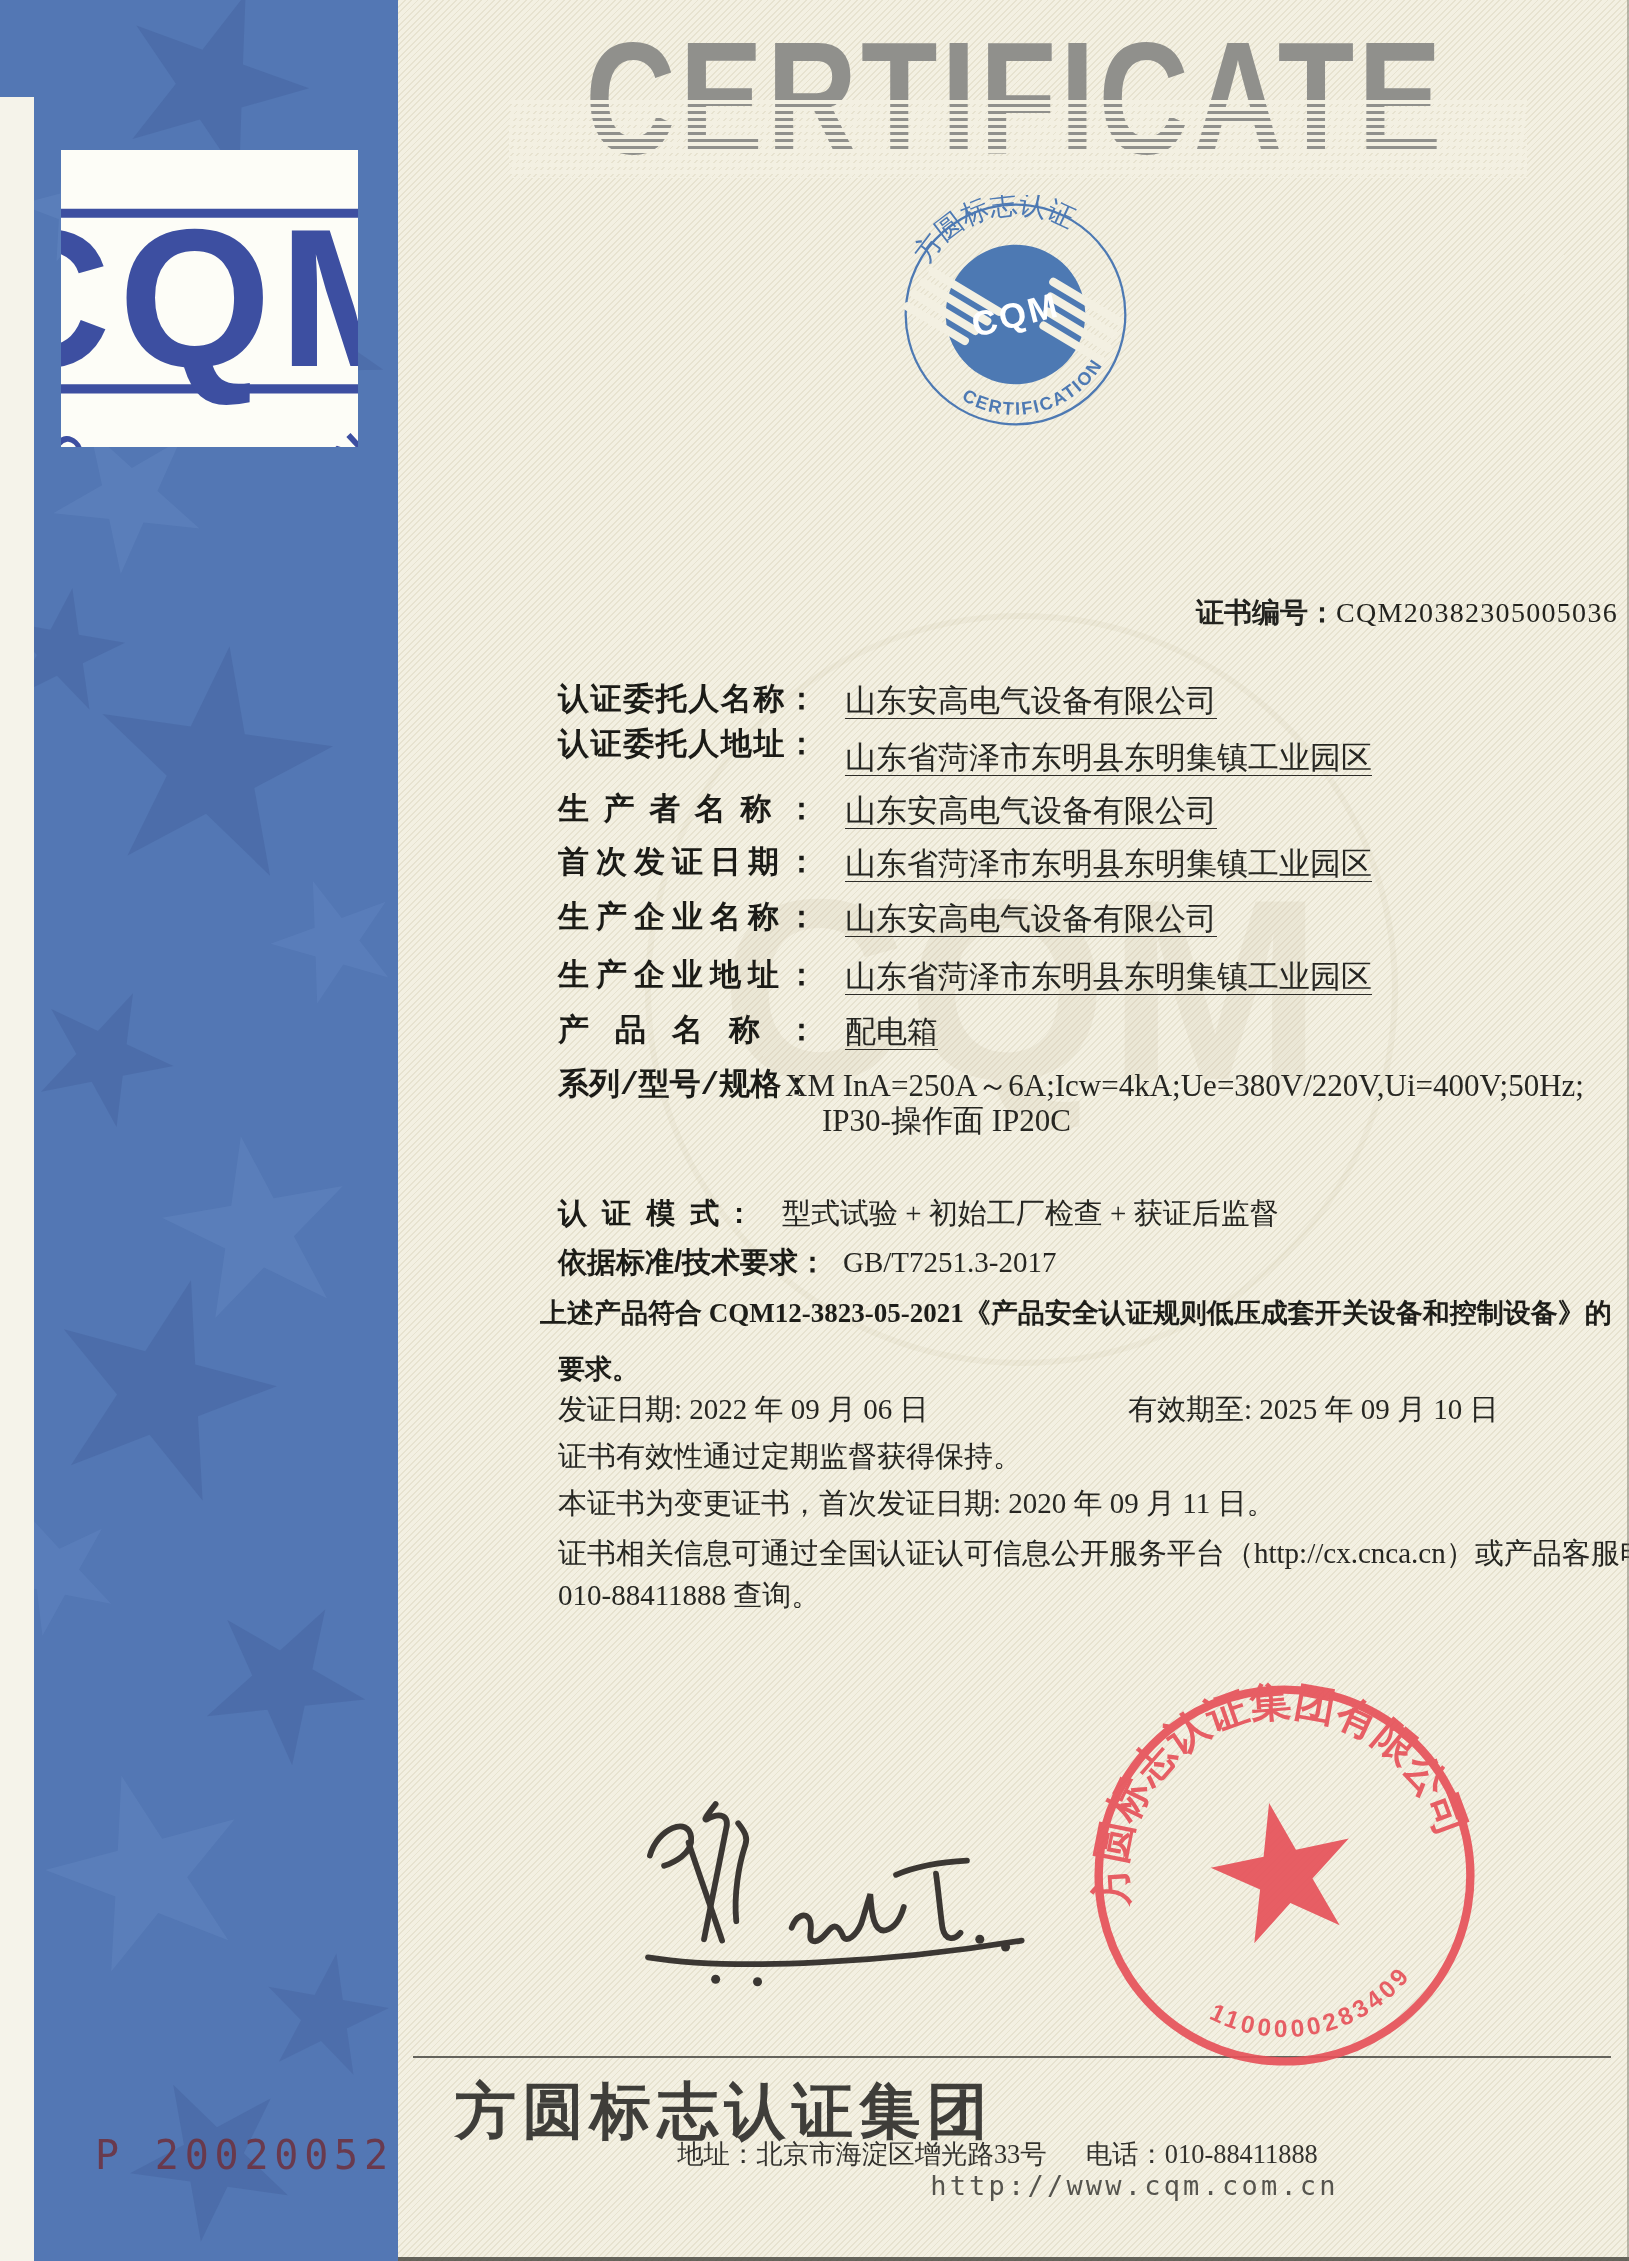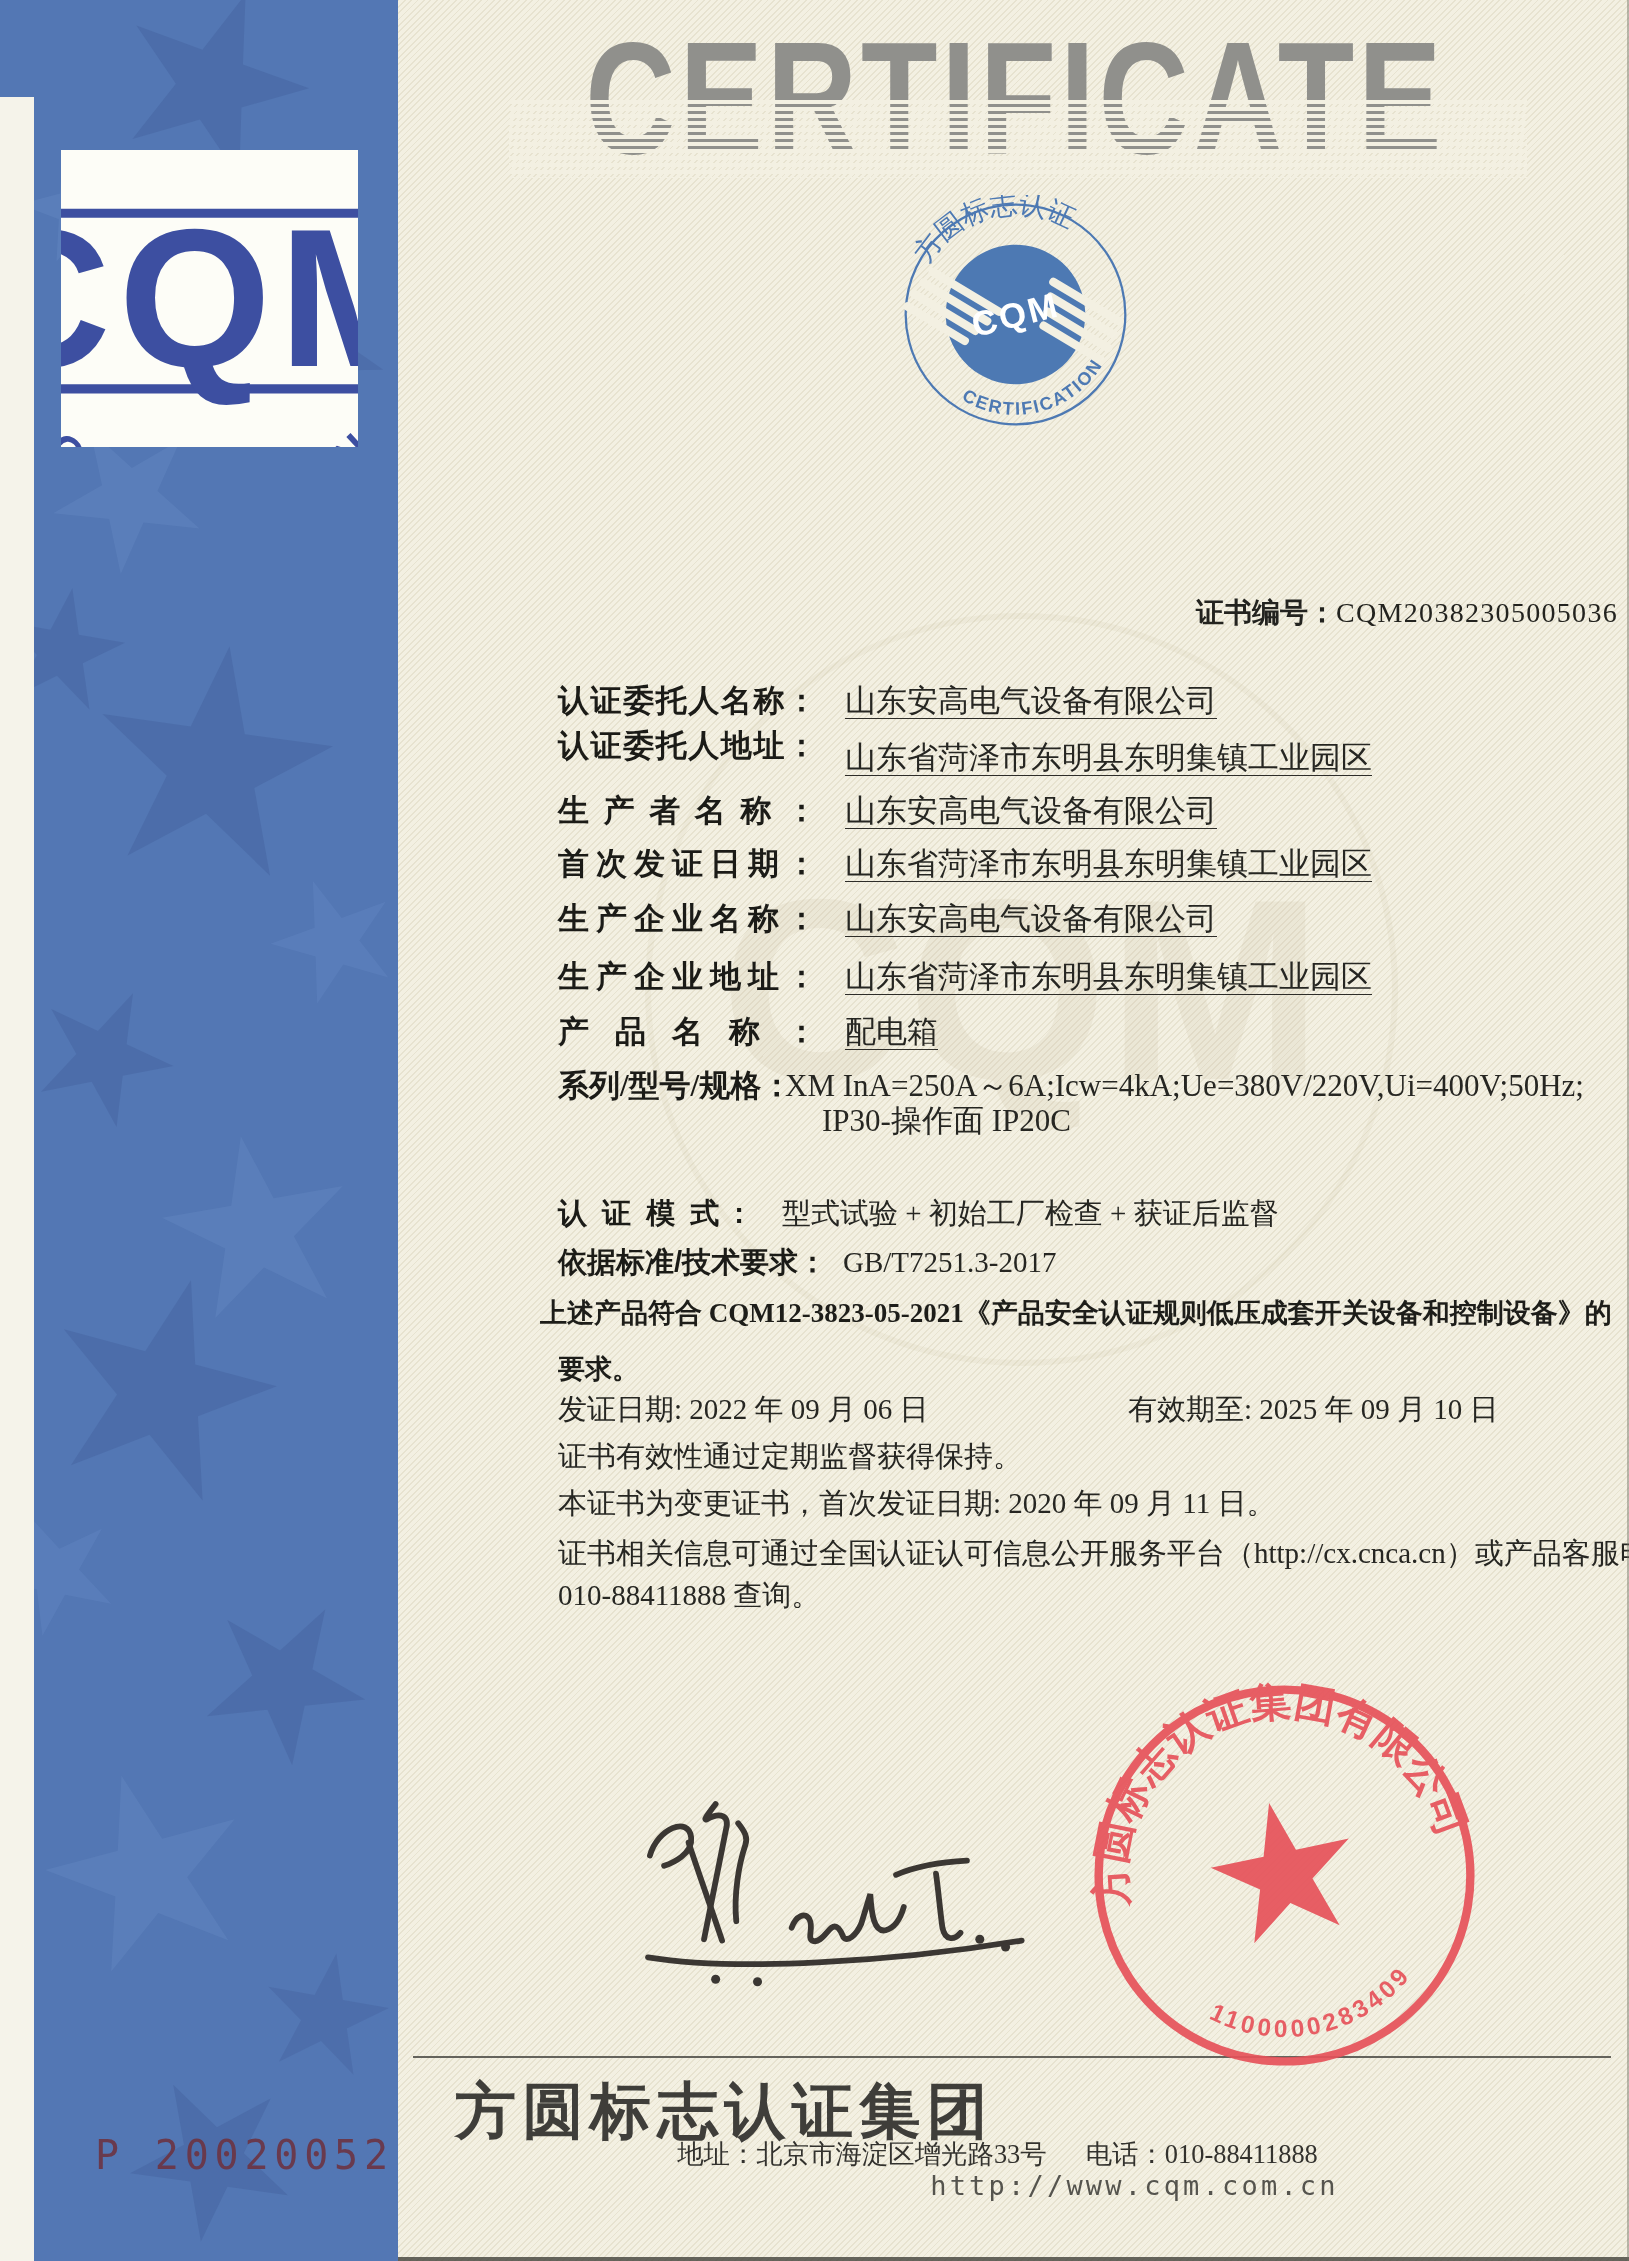--- a/index.html
+++ b/index.html
@@ -36,21 +36,21 @@
     border:6.4px solid rgba(185,172,140,.10);border-radius:50%;
     display:flex;align-items:center;justify-content:center;}
   .watermark span{font-family:"Liberation Sans", sans-serif;font-weight:700;font-size:258px;color:rgba(185,172,140,.13);}
   
   .title{left:400px;right:0;top:459px;padding-left:29px;text-align:center;z-index:5;
     font-weight:900;font-size:72px;letter-spacing:3.9px;color:#1c1c18;}
   .certno{left:400px;right:12px;top:594px;padding-left:61px;text-align:right;z-index:5;font-size:28px;}
   .certno .lbl{font-weight:700;}
   .certno .val{letter-spacing:1.3px;}
   
-  .flabel{left:558px;width:259px;z-index:5;font-family:Liberation Serif, serif;font-weight:700;
+  .flabel{left:558px;width:259px;z-index:5;font-family:Liberation Mono, monospace;font-weight:700;
     font-size:31px;line-height:36px;text-align:justify;text-align-last:justify;color:#1b1b17;white-space:nowrap;}
   .fvalue{left:845px;z-index:5;font-size:31px;line-height:36px;white-space:nowrap;color:#262622;}
   .u{text-decoration:underline;text-decoration-thickness:1.3px;text-underline-offset:7px;text-decoration-color:#2e2d29;}
   .plabel{left:558px;z-index:5;font-family:"Liberation Sans", sans-serif;font-weight:700;font-size:29px;line-height:35px;white-space:nowrap;color:#1b1b17;}
   .pjust{width:186px;text-align:justify;text-align-last:justify;}
   .ptext{z-index:5;font-size:29px;line-height:35px;white-space:nowrap;color:#262622;}
   .bold-serif{font-weight:700;font-size:27px;color:#1d1d19;}
   
   .divider{left:413px;right:19.3px;top:2056px;height:1.9px;background:#4b4b45;opacity:.85;z-index:5;}
   .f-org{left:400px;right:0;top:2071px;padding-left:55px;z-index:5;

